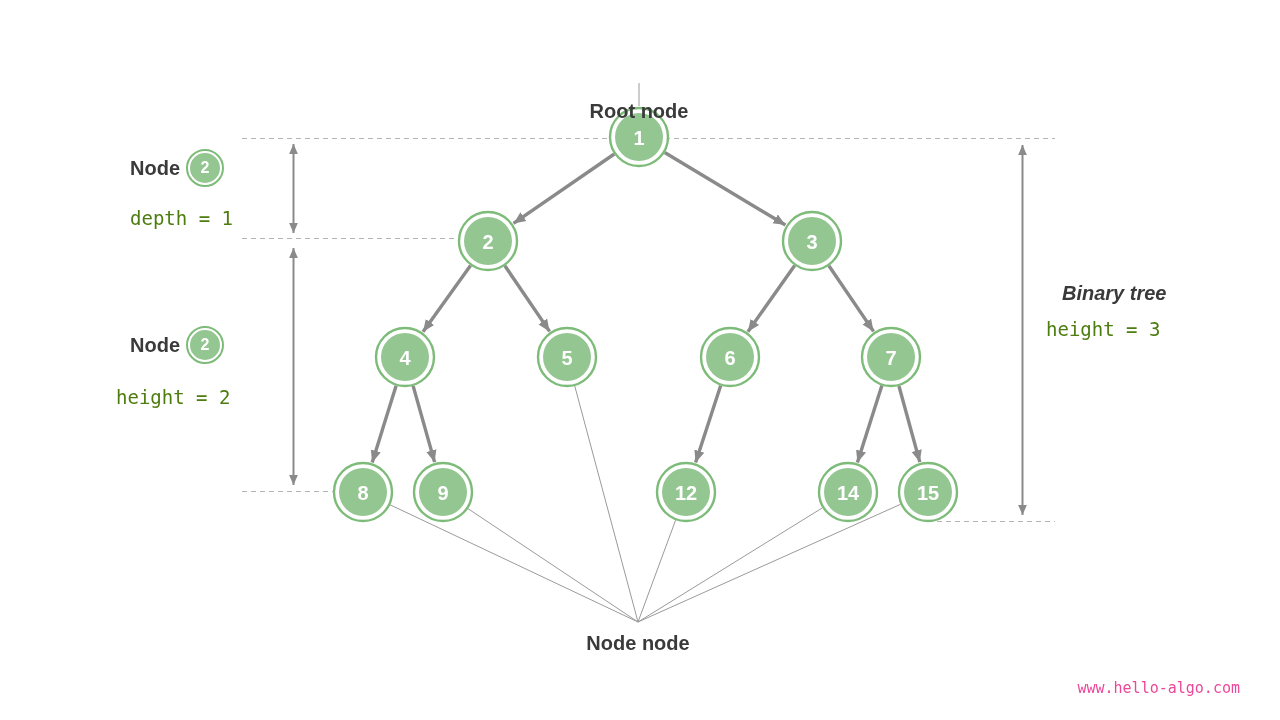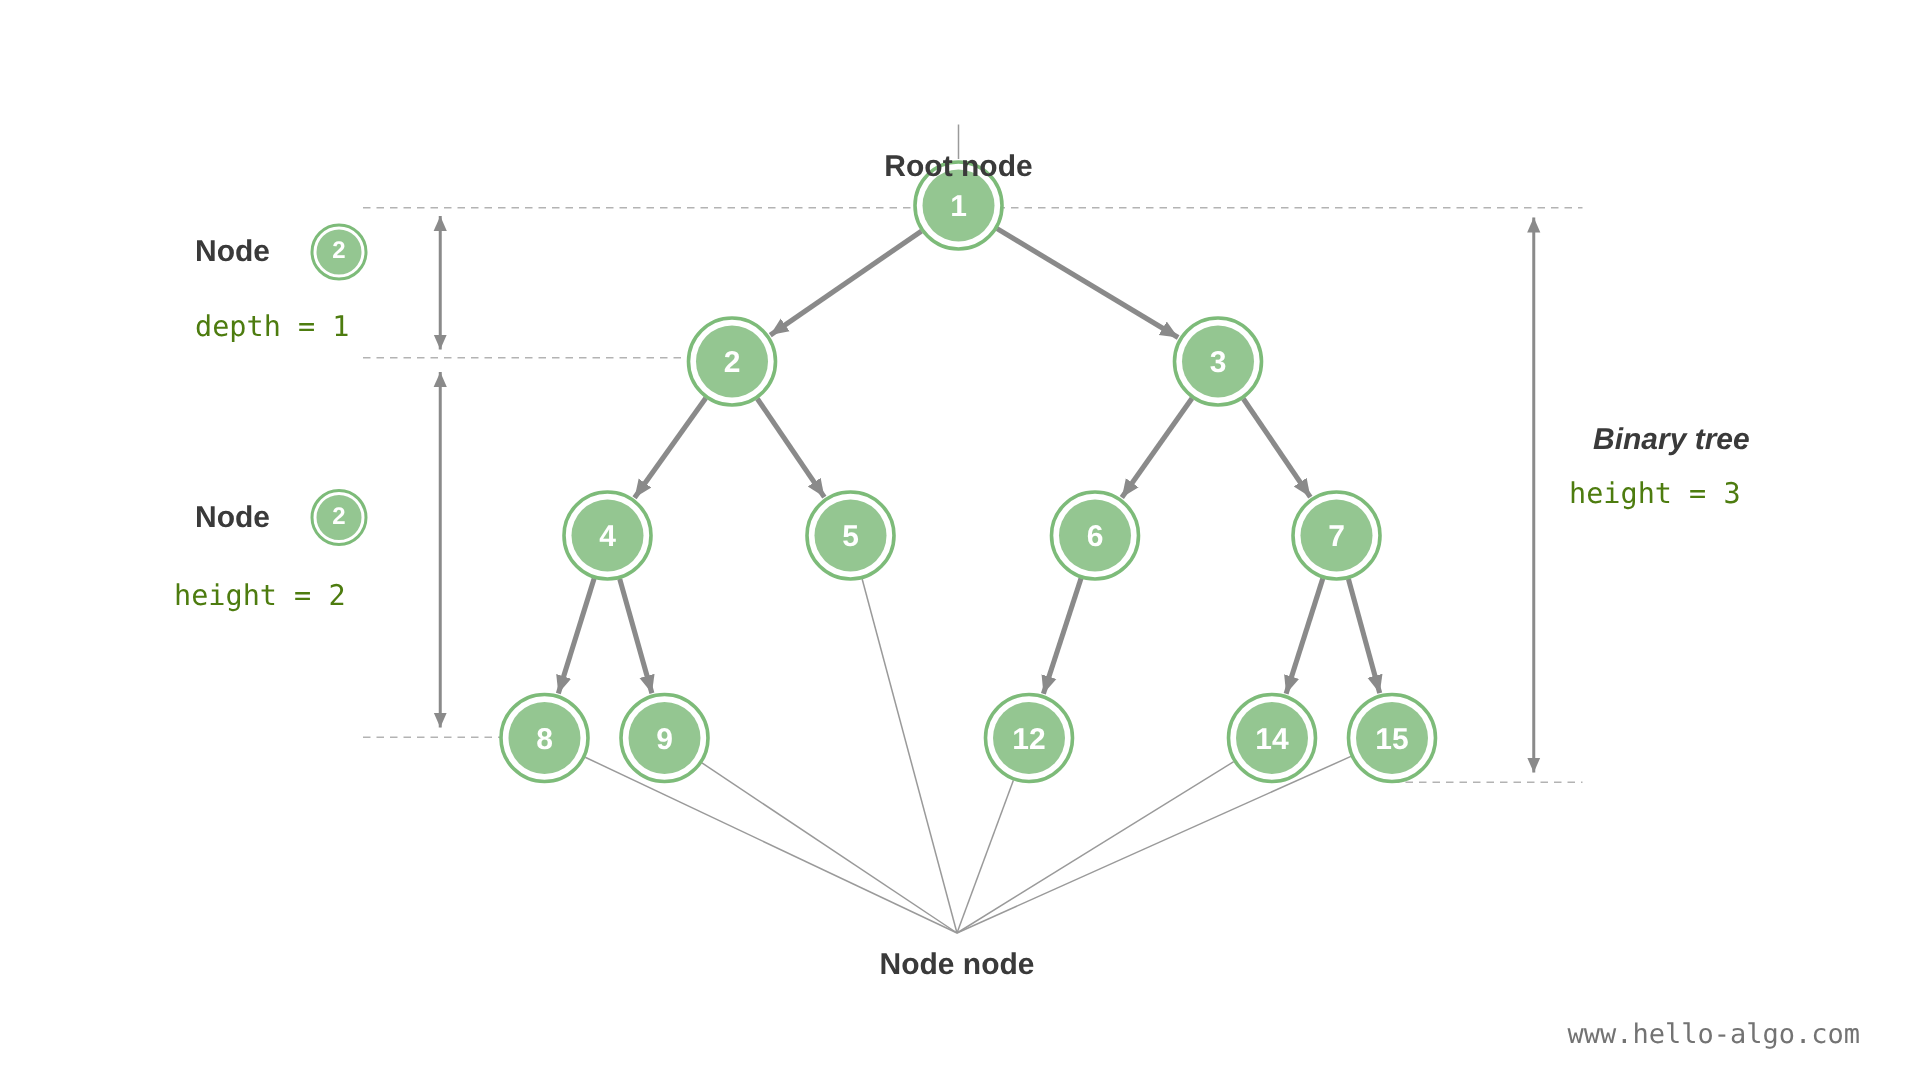--- a/index.html
+++ b/index.html
@@ -11,34 +11,34 @@
   .label-bold {
     position:absolute; font-family:"Liberation Sans", sans-serif;
     font-size:20px; font-weight:700; color:#3a3a3a; white-space:nowrap; line-height:24px;
   }
   .label-mono {
     position:absolute; font-family:"DejaVu Sans Mono", monospace;
     font-size:19px; font-weight:400; color:#4d7c0f; white-space:nowrap; line-height:22px;
   }
   .centered { transform:translateX(-50%); }
   .ann-row {
-    position:absolute; display:flex; align-items:center; gap:29px; height:40px;
+    position:absolute; display:flex; align-items:center; gap:8px; height:40px;
   }
   .ann-row .ann-title {
     font-family:"Liberation Sans", sans-serif; font-size:20px; font-weight:700; color:#3a3a3a;
   }
   .badge {
     box-sizing:border-box; width:34px; height:34px; border-radius:50%;
     background:#94c691; border:2px solid #ffffff; outline:2px solid #7dbb79;
     color:#ffffff; font-size:16px; font-weight:700; text-align:center; line-height:29px;
     font-family:"Liberation Sans", sans-serif;
   }
   .watermark {
     position:absolute; font-family:"DejaVu Sans Mono", monospace;
-    font-size:18px; color:#737373; white-space:nowrap;
+    font-size:15px; color:#ec4899; white-space:nowrap;
   }
 </style>
 </head>
 <body>
 
 <div id="stage">
 
   <svg id="tree-svg" width="1280" height="720" viewBox="0 0 1280 720">
     <defs>
       <marker id="edgeArrow" markerUnits="userSpaceOnUse" markerWidth="13" markerHeight="12" viewBox="0 0 13 12" refX="12" refY="6" orient="auto">

